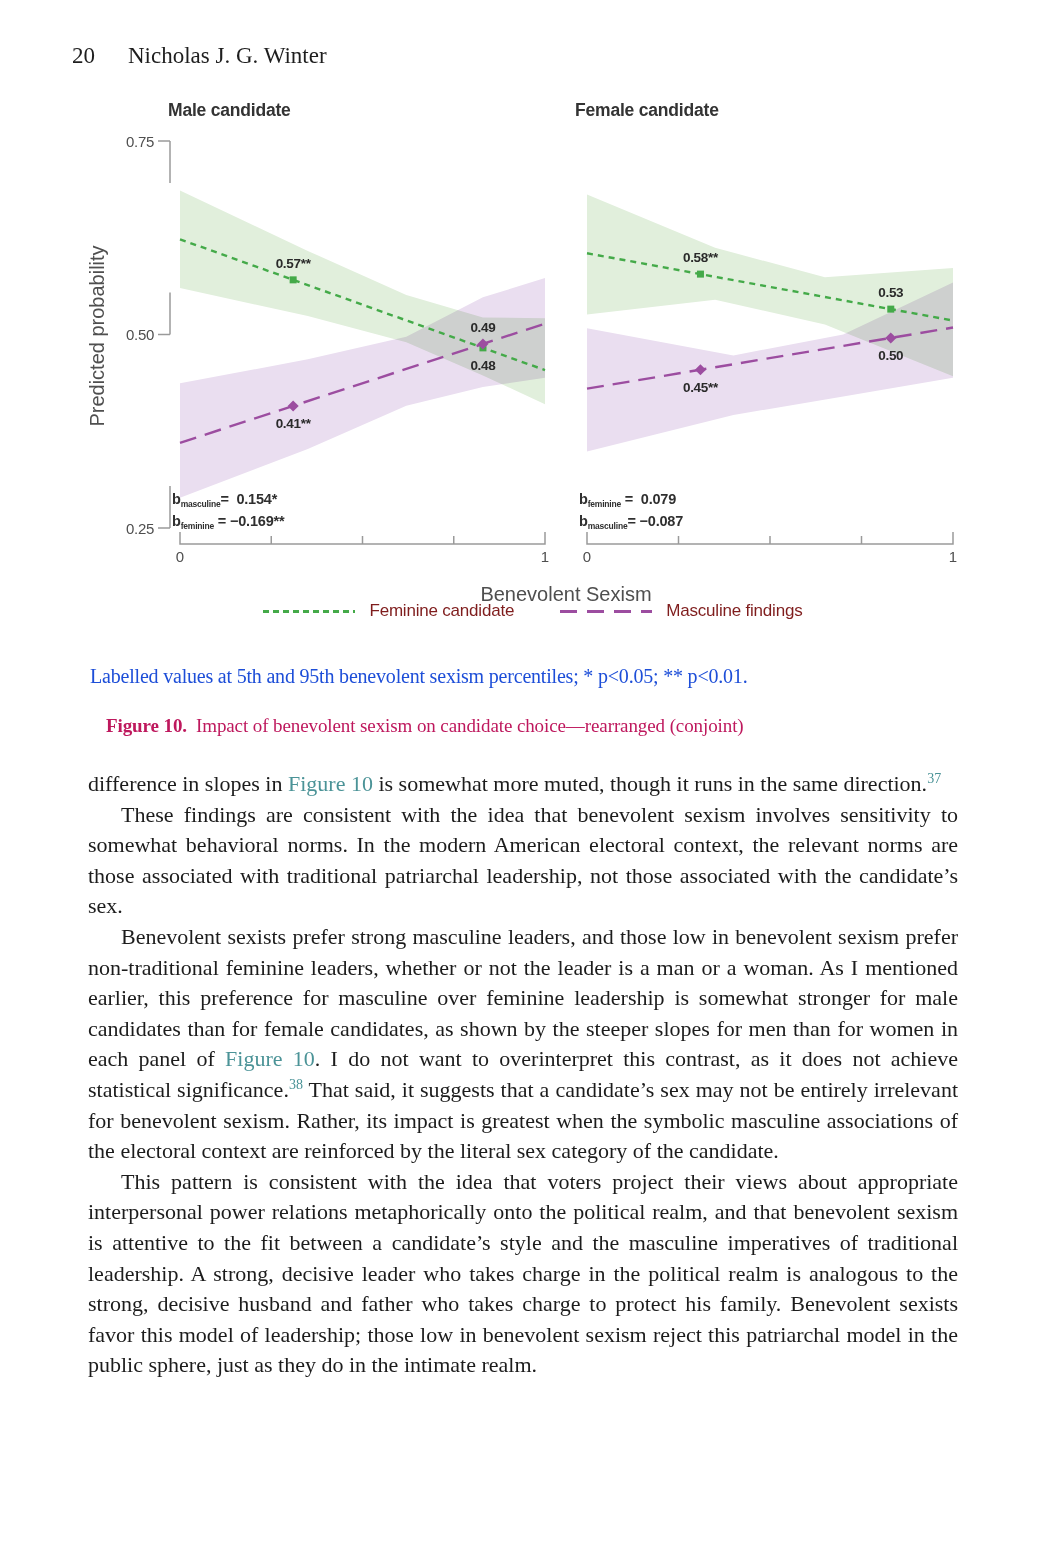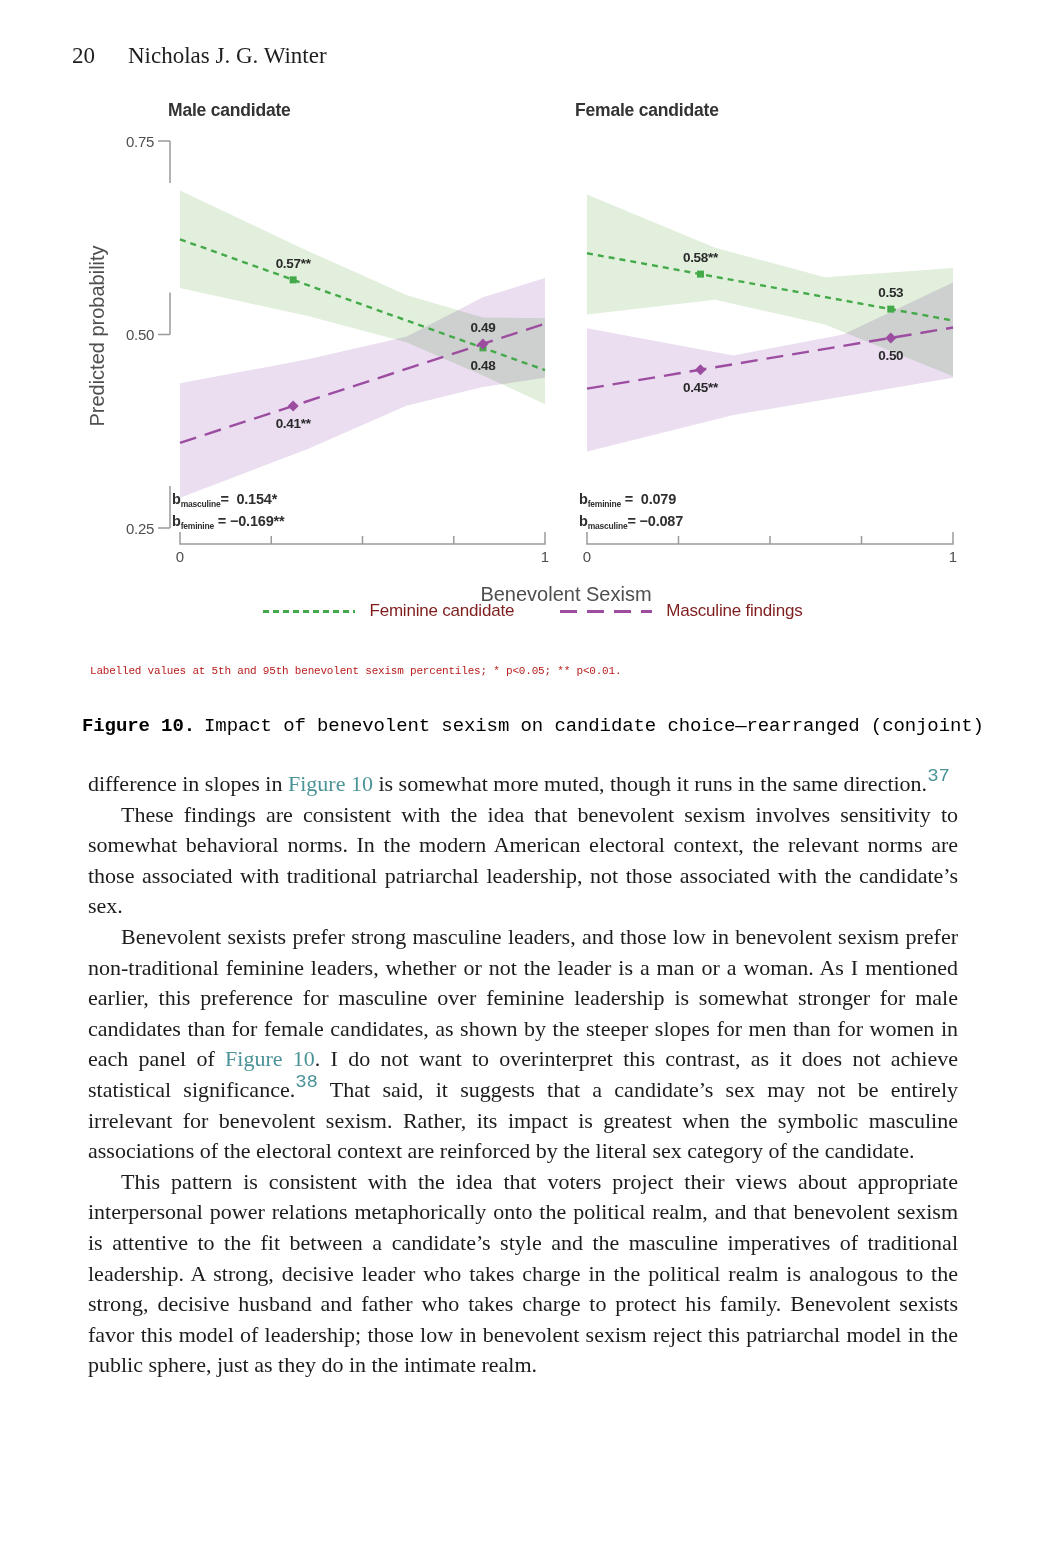--- a/index.html
+++ b/index.html
@@ -8,33 +8,33 @@
   
   .header{position:absolute;top:42px;left:72px;font-size:23px;color:#1e1e1e;}
   .header .author{margin-left:33px;}
   
   .fig-svg{position:absolute;top:95px;left:88px;}
   .legend{position:absolute;top:600px;left:88px;width:890px;display:flex;justify-content:center;
           align-items:center;gap:46px;font-family:"Liberation Sans", sans-serif;
           font-size:17px;color:#7f1d1d;letter-spacing:-0.2px;}
   .legend-item{display:flex;align-items:center;gap:14px;}
   .legend-swatch{width:92px;height:3px;}
-  .fig-note{position:absolute;top:664px;left:90px;font-family:Liberation Mono, monospace;
-            font-size:11px;color:#b91c1c;letter-spacing:-0.2px;}
-  .fig-caption{position:absolute;top:714px;left:82px;font-family:Liberation Mono, monospace;
-               font-size:19px;color:#000000;letter-spacing:-0.1px;}
+  .fig-note{position:absolute;top:664px;left:90px;font-family:Liberation Serif, serif;
+            font-size:20px;color:#1d4ed8;letter-spacing:-0.2px;}
+  .fig-caption{position:absolute;top:714px;left:106px;font-family:Liberation Serif, serif;
+               font-size:19px;color:#be185d;letter-spacing:-0.1px;}
   .fig-caption .cap-label{font-weight:700;margin-right:9px;}
   
   .body-text{position:absolute;top:768px;left:88px;width:870px;font-size:22px;line-height:30.6px;
              text-align:justify;color:#1c1c1c;}
   .body-text p{margin:0;}
   .body-text p.indent{text-indent:33px;}
   .fig-link{color:var(--link,#4b9397);text-decoration:none;cursor:pointer;}
-  sup.fn{font-size:19px;line-height:0;color:var(--link,#4b9397);vertical-align:baseline;
-         position:relative;top:-0.55em;cursor:pointer;font-family:Liberation Mono, monospace;}
+  sup.fn{font-size:14px;line-height:0;color:var(--link,#4b9397);vertical-align:baseline;
+         position:relative;top:-0.55em;cursor:pointer;}
 </style>
 </head>
 <body>
 
 <div class="page">
 
   <div class="header">
     <span>20</span><span class="author">Nicholas J. G. Winter</span>
   </div>
 

